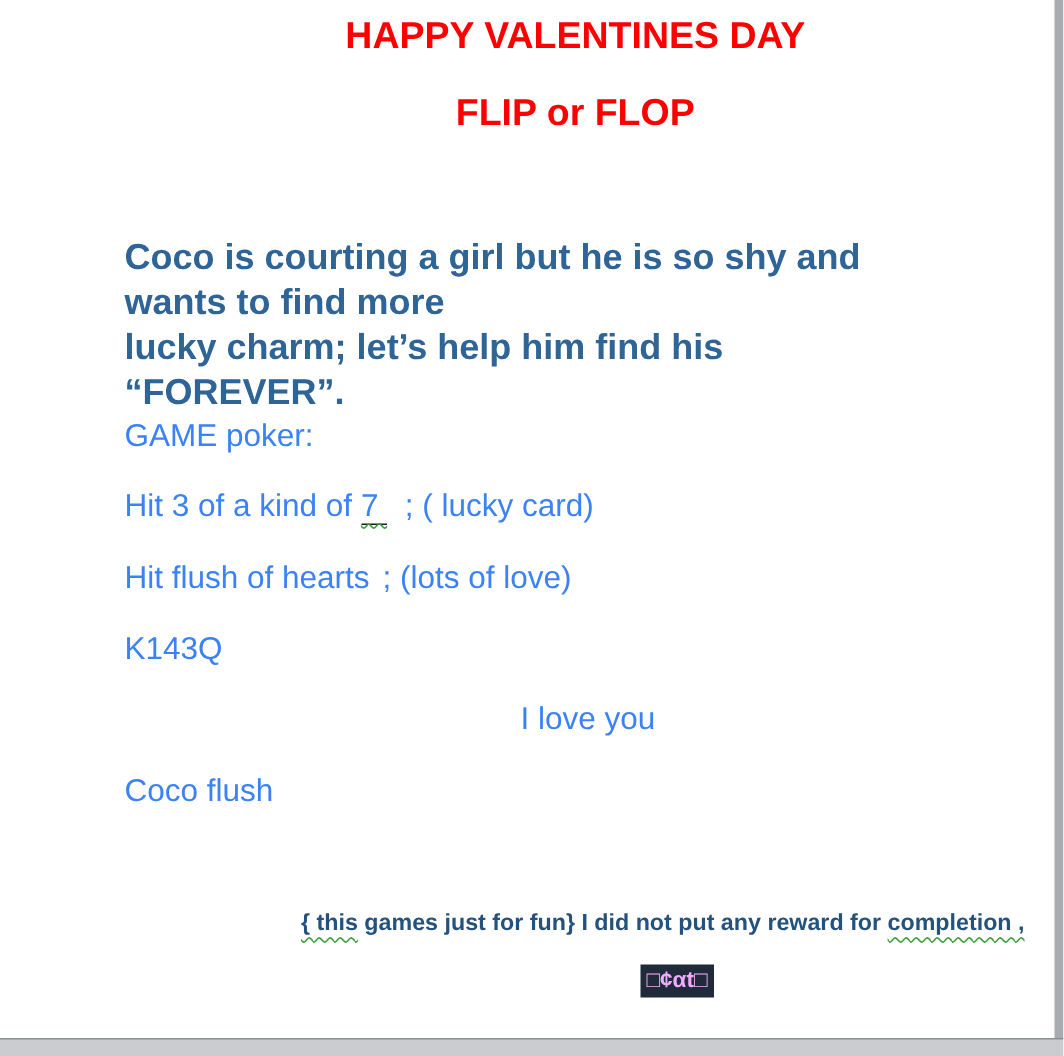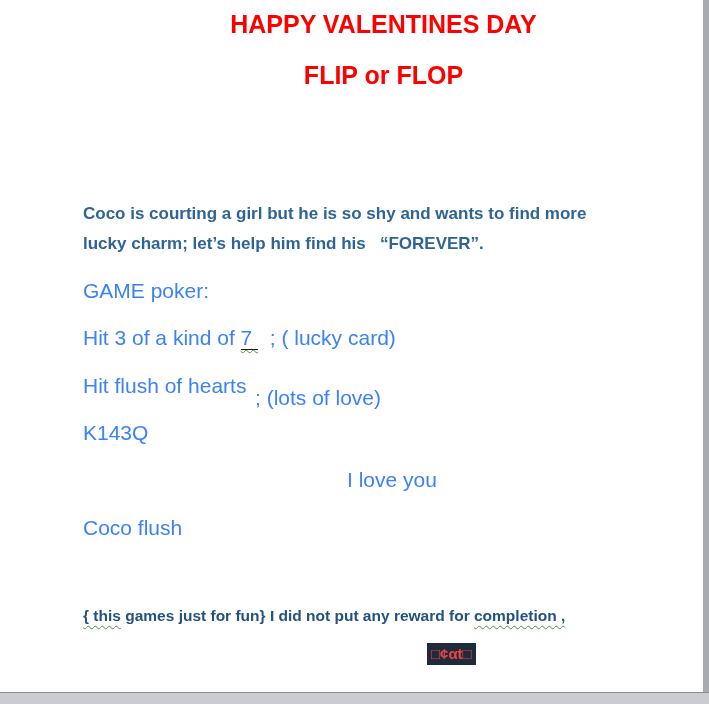--- a/index.html
+++ b/index.html
@@ -24,48 +24,48 @@
   .abs{position:absolute;}
   .t{white-space:pre-wrap;}
   .title{
     left:0;width:703px;text-align:center;
     color:#ff0000;font-weight:bold;font-size:25px;line-height:32px;
     letter-spacing:0px;
     margin-left:32px;
   }
   .intro{
     left:83px;top:157px;width:560px;
-    color:#2e6496;font-weight:bold;font-size:17px;line-height:30px;margin-top:42px;
+    color:#2e6496;font-weight:bold;font-size:24px;line-height:30px;
   }
   .bodyline{
     left:83px;color:#3b82f6;font-size:21px;line-height:26px;width:600px;
   }
-  .rright{position:absolute;top:12px;white-space:pre-wrap;text-align:right;}
+  .rright{position:absolute;top:0;white-space:pre-wrap;text-align:right;}
   .sq{
     text-decoration-line:underline;
     text-decoration-style:wavy;
     text-decoration-color:#3c9e3c;
     text-decoration-thickness:1px;
     text-underline-offset:4px;
   }
   .usq{
     border-bottom:1.5px solid #1a1a1a;
     text-decoration-line:underline;
     text-decoration-style:wavy;
     text-decoration-color:#3c9e3c;
     text-decoration-thickness:1px;
     text-underline-offset:4px;
   }
   .footer{
     left:83px;top:604px;width:600px;
-    color:#24527f;font-weight:bold;font-size:15.5px;line-height:23px;
+    color:#24527f;font-weight:bold;font-size:15.5px;line-height:23px;text-align:right;
   }
   .glyphbox{
     left:427px;top:643px;
-    background:#1f2b3b;color:#ef4444;
+    background:#1f2b3b;color:#f0abfc;
     font-size:15px;line-height:20px;padding:1px 4px;
     font-weight:bold;
   }
 </style>
 </head>
 <body>
 
 <div class="page">
 
   <div class="abs title" style="top:8px">

